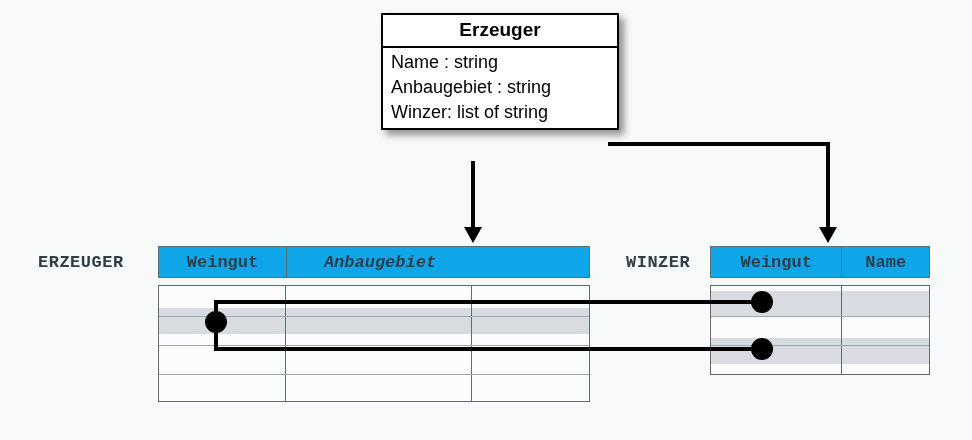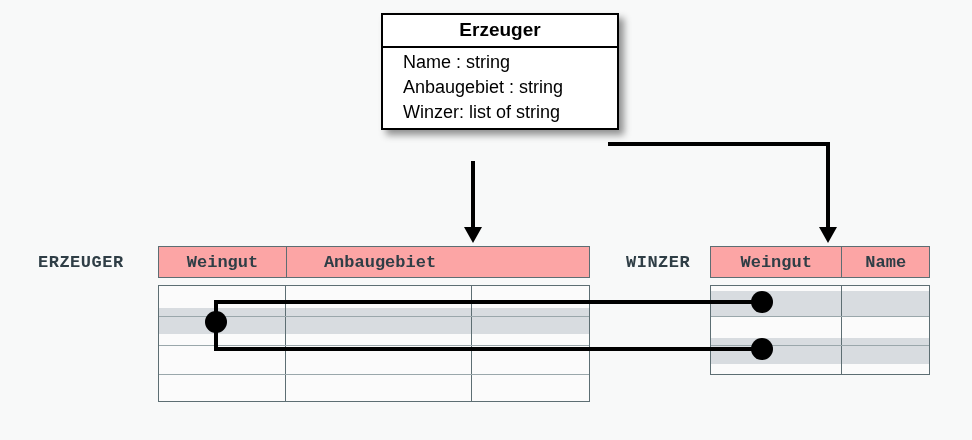--- a/index.html
+++ b/index.html
@@ -31,21 +31,21 @@
     text-align: center;
     font-weight: bold;
     font-size: 19px;
     line-height: 26px;
     color: #000;
     padding: 2px 4px 3px 4px;
     border-bottom: 2px solid #000000;
     font-family: "Liberation Sans", sans-serif;
   }
   .uml-attrs {
-    padding: 2px 0 3px 12px;
+    padding: 2px 0 3px 0;
   }
   .uml-attr {
     font-size: 18px;
     line-height: 25px;
     color: #000;
     padding-left: 8px;
     white-space: nowrap;
     font-family: "Liberation Sans", sans-serif;
   }
 
@@ -58,21 +58,21 @@
     letter-spacing: 0.5px;
     color: #2f3e46;
     white-space: nowrap;
   }
 
   
   .tbl-head {
     position: absolute;
     display: flex;
     box-sizing: border-box;
-    background: #fca5a5;
+    background: #0ea5e9;
     border: 1px solid #5d6e73;
     height: 32px;
     text-align: right;
   }
   .tbl-head .cell {
     box-sizing: border-box;
     display: flex;
     align-items: center;
     justify-content: center;
     font-family: "Liberation Mono", monospace;
@@ -155,21 +155,21 @@
   <div class="arrow-down" style="left:464px; top:227px;"></div>
 
   <div class="ln ln-h" style="left:608px; top:142px; width:222px;"></div>
   <div class="ln ln-v" style="left:826px; top:142px; height:88px;"></div>
   <div class="arrow-down" style="left:819px; top:227px;"></div>
 
   <div class="tbl-label" style="left:38px; top:253px;">ERZEUGER</div>
 
   <div class="tbl-head" style="left:158px; top:246px; width:432px;">
     <div class="cell" style="width:128px;">Weingut</div>
-    <div class="cell" style="width:186px;">Anbaugebiet</div>
+    <div class="cell" style="width:186px;font-style:italic;">Anbaugebiet</div>
   </div>
 
   <div class="tbl-body" style="left:158px; top:285px; width:432px; height:117px;">
     <div class="band" style="top:22px; height:26px; width:432px;"></div>
     <div class="tbl-row" style="height:31px;">
       <div class="cell" style="width:128px;"></div>
       <div class="cell" style="width:186px;"></div>
       <div class="cell" style="width:118px;"></div>
     </div>
     <div class="tbl-row" style="height:29px;">

